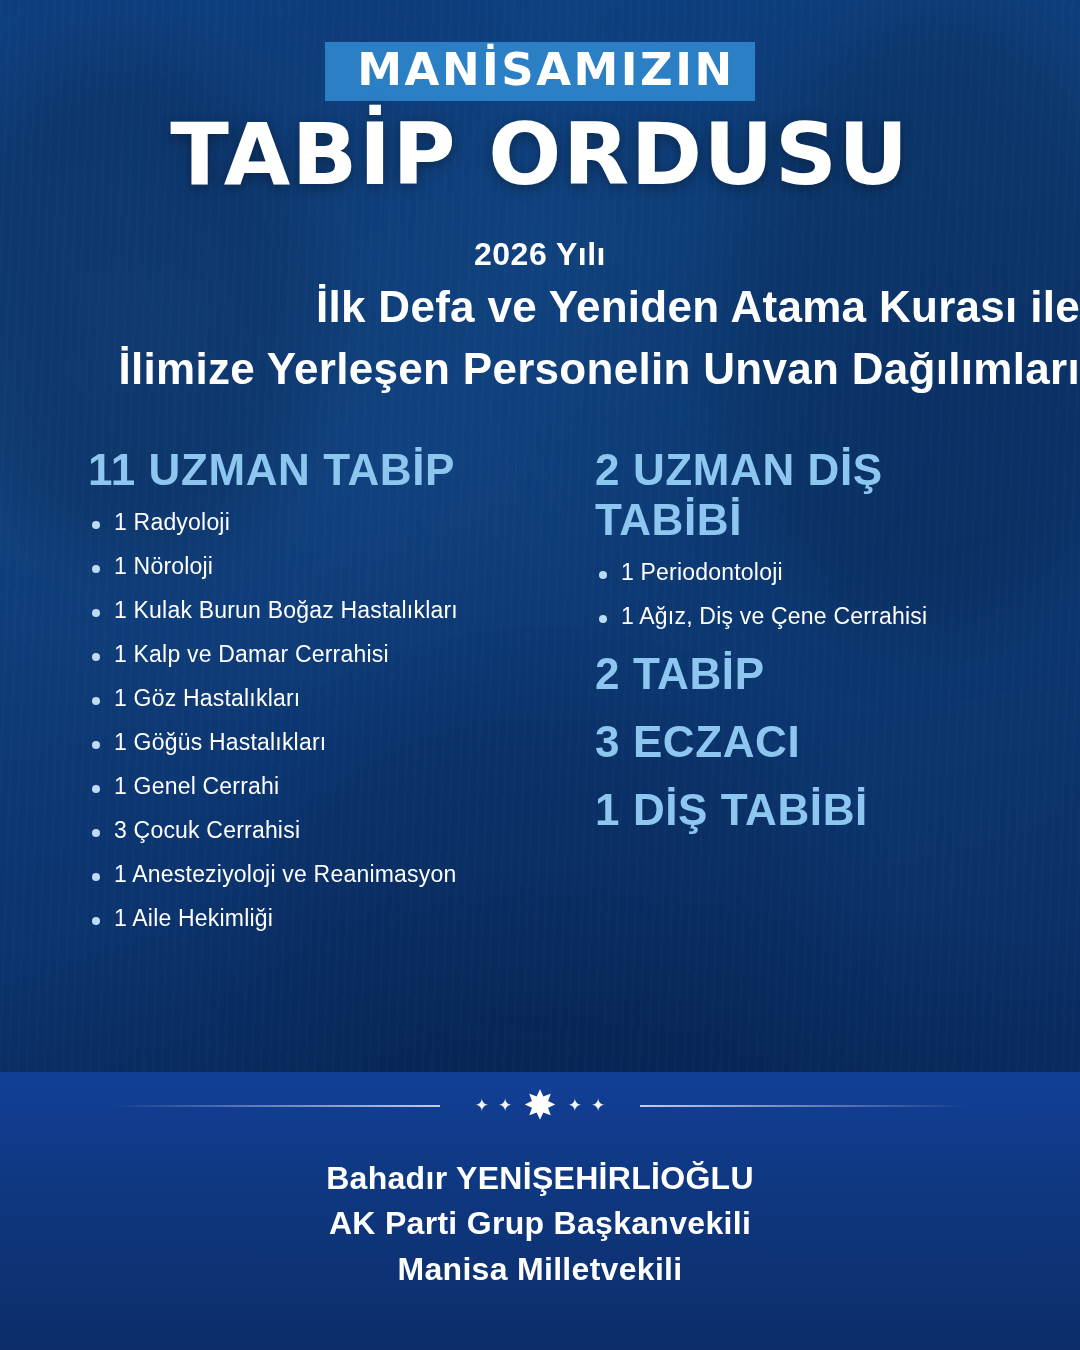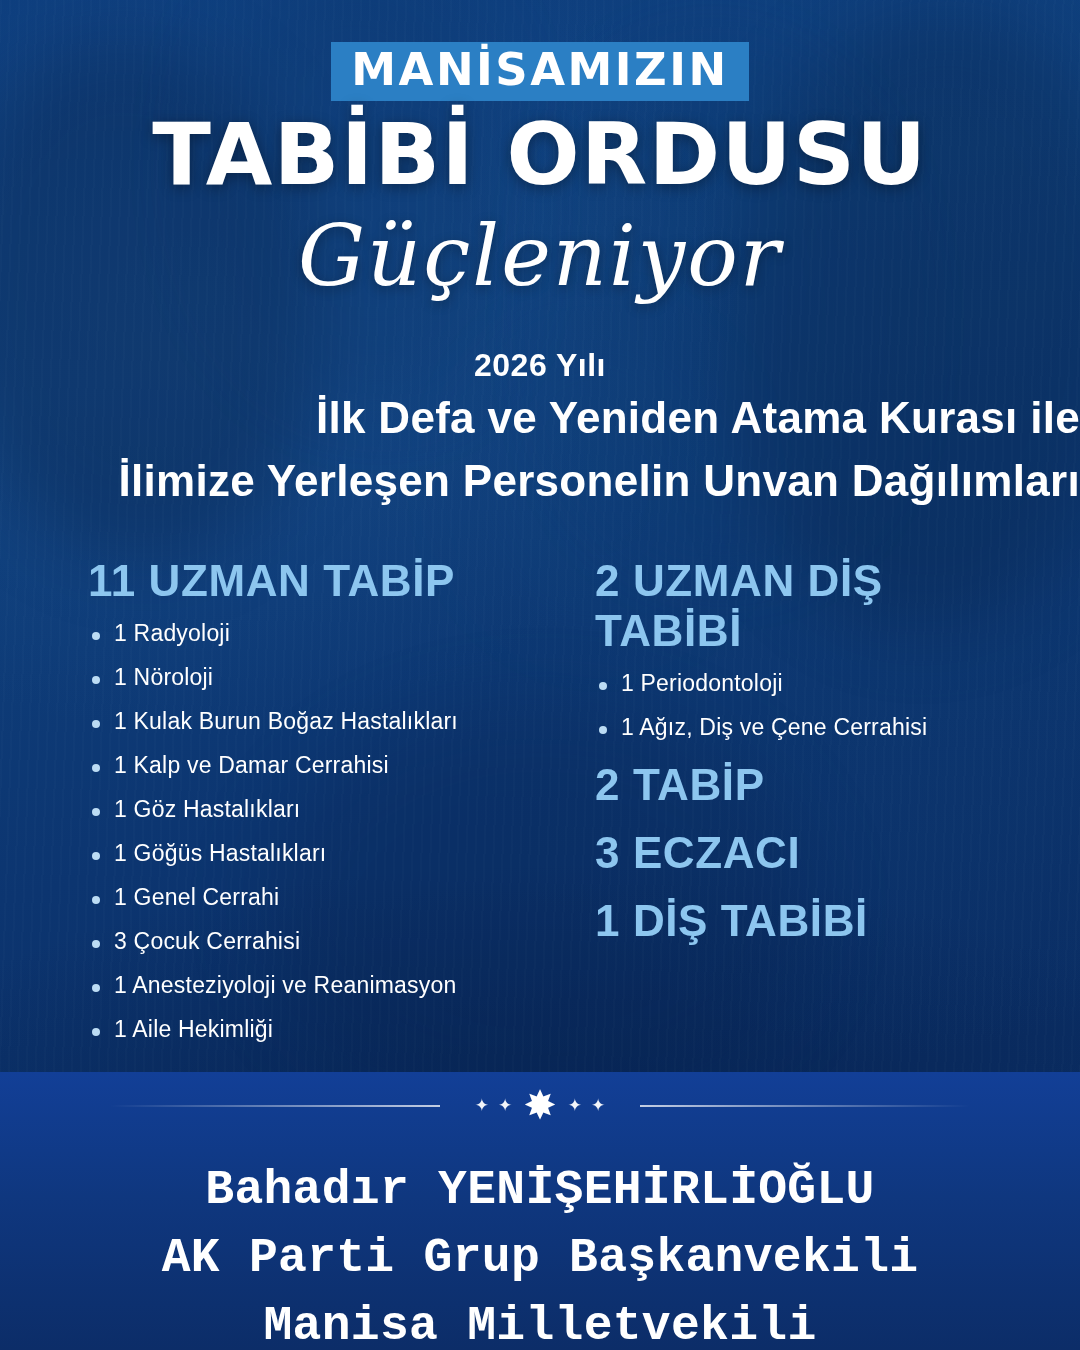--- a/index.html
+++ b/index.html
@@ -50,21 +50,21 @@
   
   .header { padding-top: 42px; text-align: center; }
 
   .kicker {
     display: inline-block;
     background: #2b7fc4;
     color: #ffffff;
     font-size: 45px;
     font-weight: bold;
     letter-spacing: 2.5px;
-    padding: 5px 20px 8px 20px;
+    padding: 5px 20px 8px 32px;
     line-height: 1.02;
     font-family: "DejaVu Sans", sans-serif;
   }
 
   .headline {
     margin-top: 10px;
     color: #ffffff;
     font-size: 86px;
     font-weight: bold;
     letter-spacing: 1.5px;
@@ -183,46 +183,44 @@
   }
   .orn-center .dia { font-size: 17px; opacity: 0.95; }
   .orn-center .big { font-size: 40px; margin: 0 2px; }
 
   .footer-text {
     text-align: center;
     color: #ffffff;
     padding-top: 18px;
   }
   .footer-text div {
-    font-size: 48px;
+    font-size: 32px;
     font-weight: bold;
     line-height: 1.42;
     letter-spacing: 0.3px;
-    font-family: Liberation Mono, monospace;
   }
 </style>
 </head>
 <body>
 
 <div class="poster">
 
   <div class="bg-shape s1"></div>
   <div class="bg-shape s2"></div>
   <div class="bg-shape s3"></div>
   <div class="bg-shape s4"></div>
   <div class="bg-shape s5"></div>
   <div class="bg-shape s6"></div>
   <div class="bg-texture"></div>
 
   <div class="content">
 
     <div class="header">
       <div class="kicker">MANİSAMIZIN</div>
-      <div class="headline">TABİBİ ORDUSU</div>
-      <div class="script">Güçleniyor</div>
+      <div class="headline">TABİP ORDUSU</div>
     </div>
 
     <div class="subtitle">
       <div class="line1">2026 Yılı</div>
       <div class="line2">İlk Defa ve Yeniden Atama Kurası ile</div>
       <div class="line3">İlimize Yerleşen Personelin Unvan Dağılımları</div>
     </div>
 
     <div class="columns">
 

